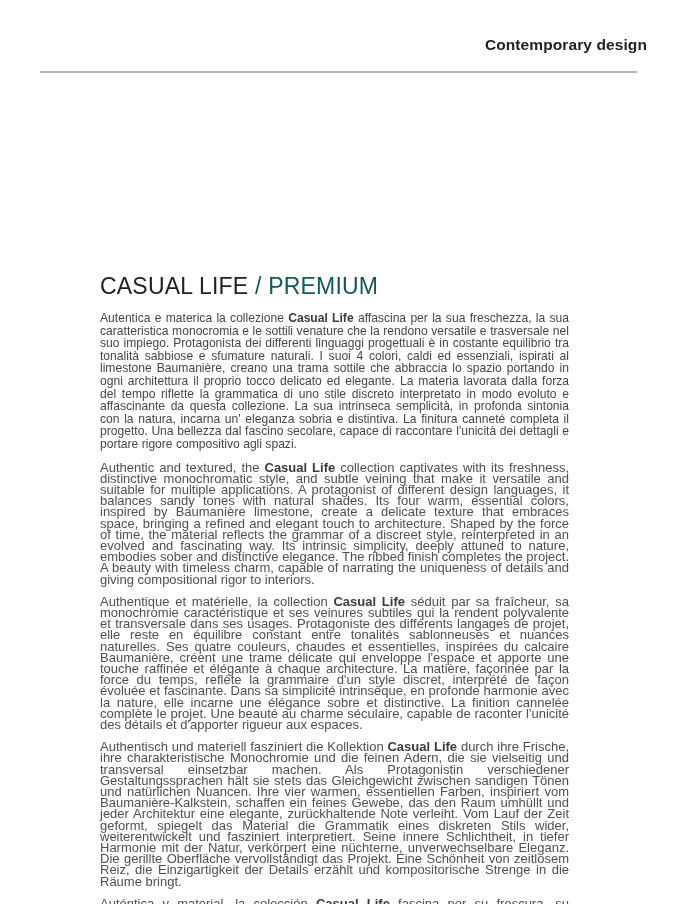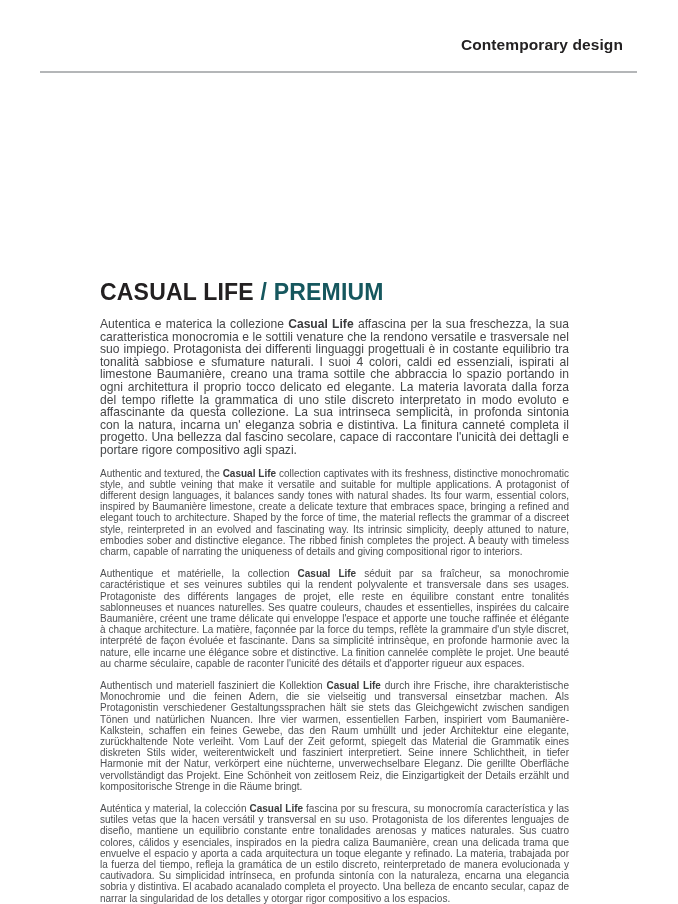--- a/index.html
+++ b/index.html
@@ -20,21 +20,21 @@
     width: 678px;
     height: 904px;
     background: #ffffff;
     box-sizing: border-box;
   }
   
   .header-row {
     position: absolute;
     top: 36px;
     left: 40px;
-    right: 55px;
+    right: 31px;
     text-align: right;
   }
   .header-label {
     font-size: 15.5px;
     font-weight: 700;
     color: #232122;
     letter-spacing: 0.1px;
   }
   .header-rule {
     position: absolute;
@@ -45,43 +45,43 @@
     background: #b4b6b8;
   }
   
   .content {
     position: absolute;
     top: 261px;
     left: 100px;
     width: 481px;
   }
   .page-title {
-    margin: 18px 0 13px 0;
+    margin: 12px 0 13px 0;
     font-size: 23px;
     line-height: 26px;
-    font-weight: 700;
+    font-weight: 400;
     color: #232021;
     letter-spacing: 0.2px;
     white-space: nowrap;
   }
   .page-title .accent {
     color: #16575e;
   }
   .content p {
     margin: 0 12px 11px 0;
     text-align: justify;
     color: #4e4f52;
   }
   p.lead {
     font-size: 12.1px;
     line-height: 12.6px;
     color: #454648;
   }
   p.small {
-    font-size: 10px;
+    font-size: 13px;
     line-height: 11.2px;
   }
   .content p strong {
     font-weight: 700;
     color: #3a3b3d;
   }
 </style>
 </head>
 <body>
 

